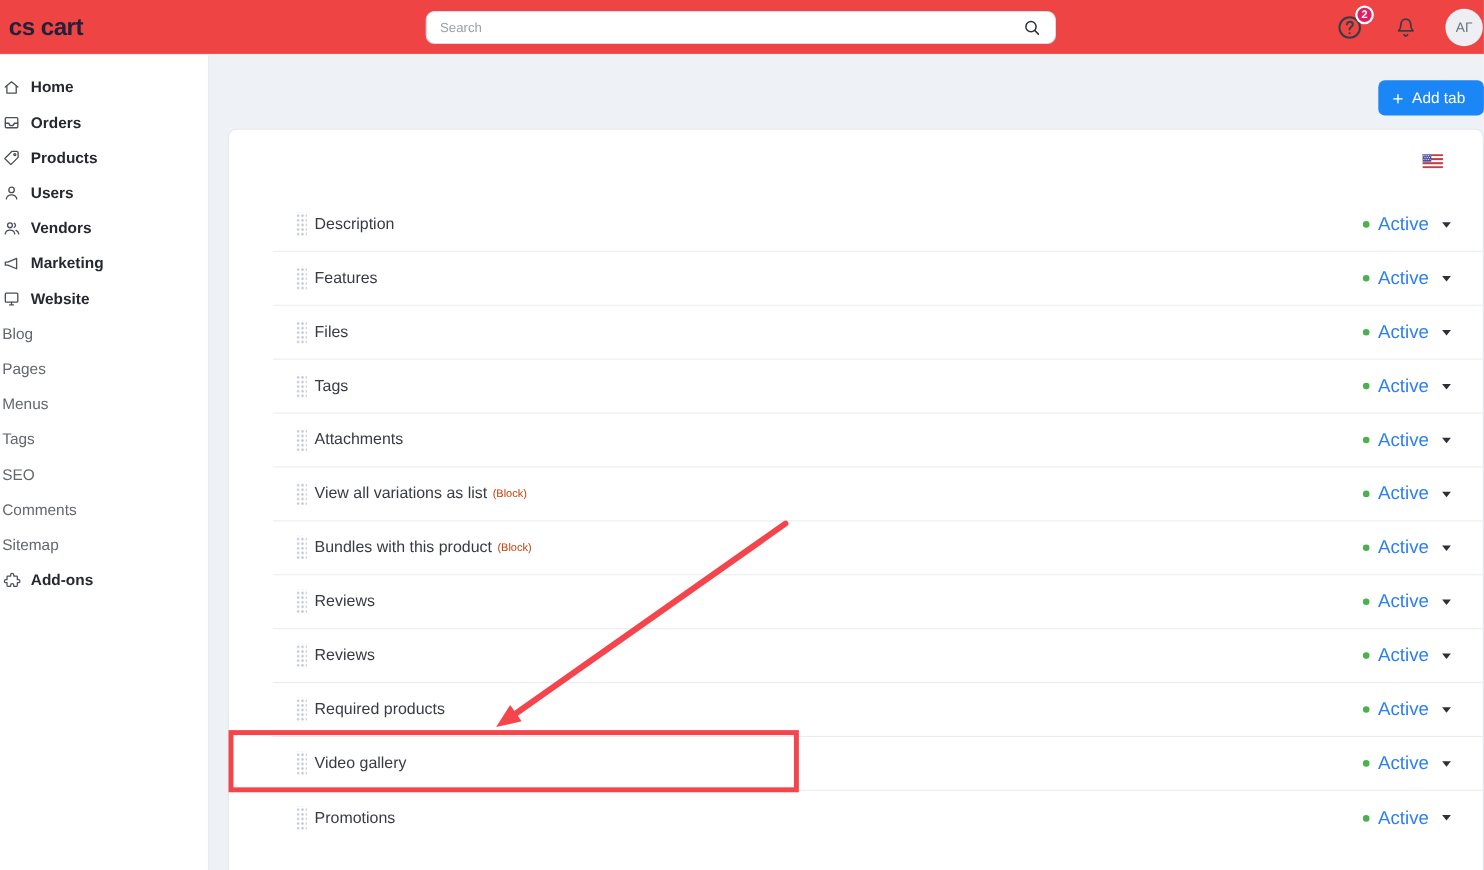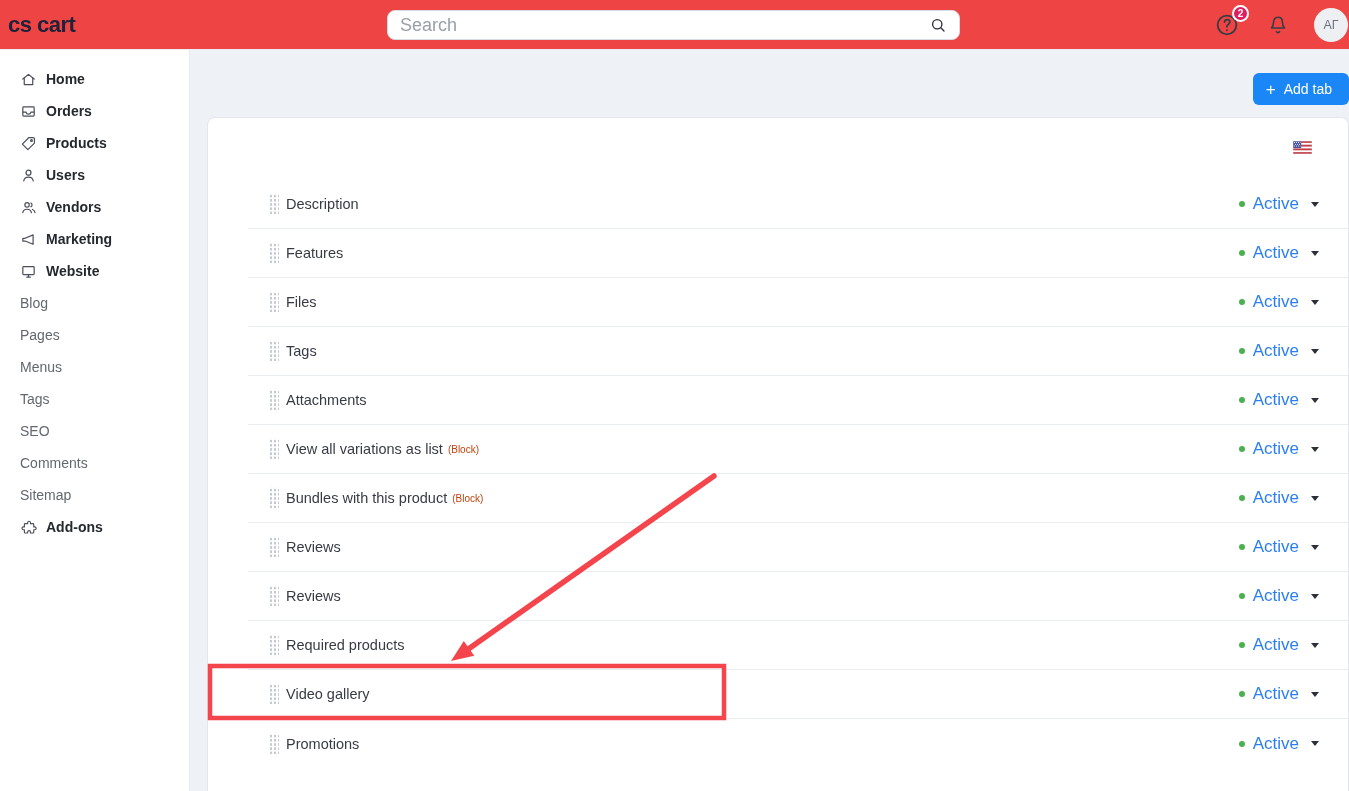--- a/index.html
+++ b/index.html
@@ -7,39 +7,39 @@
   body { font-family:"Liberation Sans", sans-serif; background:#fff; position:relative; }
 
   
   .topbar { position:absolute; top:0; left:0; right:0; height:50px; background:#ef4444;
             border-bottom:1px solid #e8ebef; z-index:5; }
   .logo { position:absolute; left:8px; top:12px; font-size:22px; font-weight:700;
           color:#20223a; letter-spacing:-0.5px; }
   .search { position:absolute; left:387px; top:10px; width:573px; height:30px;
             border:1px solid #d8dbe1; border-radius:8px; background:#fff;
             display:flex; align-items:center; padding:0 12px; }
-  .search input { flex:1; border:none; outline:none; font-size:18px; color:#333;
+  .search input { flex:1; border:none; outline:none; font-size:12px; color:#333;
                   font-family:"Liberation Sans", sans-serif; background:transparent; }
   .search input::placeholder { color:#9aa0a8; }
   .search .sicon { width:18px; height:18px; display:flex; }
   .iconbtn { position:absolute; width:26px; height:26px; cursor:pointer; }
   .help { left:1214px; top:12px; }
   .bell { left:1266px; top:13px; width:24px; height:24px; }
   .badge { position:absolute; top:-7px; right:-9px; min-width:17px; height:17px;
            background:#e01e5f; border:2px solid #fff; border-radius:9px; color:#fff;
            font-size:10px; font-weight:700; display:flex; align-items:center;
            justify-content:center; padding:0 3px; }
   .avatar { position:absolute; left:1314px; top:8px; width:34px; height:34px;
             border-radius:50%; background:#edeff2; color:#6c7280; font-size:12.5px;
             display:flex; align-items:center; justify-content:center; cursor:pointer; }
 
   
   .sidebar { position:absolute; top:50px; left:0; bottom:0; width:190px; background:#fff;
              border-right:1px solid #e7eaef; padding-top:13px; z-index:2; }
-  .side-item { height:32px; display:flex; align-items:center; padding-left:20px;
+  .side-item { height:32px; display:flex; align-items:center; padding-left:2px;
                font-size:14px; color:#63676e; cursor:pointer; }
   .side-item.bold { font-weight:700; color:#26282f; }
   .side-item.selected { background:#e2eaf7; border-radius:0 8px 8px 0; margin-right:9px; height:31px; }
   .side-icon { width:17px; height:17px; margin-right:9px; display:flex; flex:none; }
   .side-icon svg { width:17px; height:17px; }
 
   
   .main { position:absolute; left:190px; top:50px; right:0; bottom:0; background:#eef1f5; }
   .page-header { position:absolute; left:19px; top:26px; display:flex; align-items:center; gap:10px;margin-top:44px; }
   .back { width:24px; height:24px; display:flex; cursor:pointer; }

